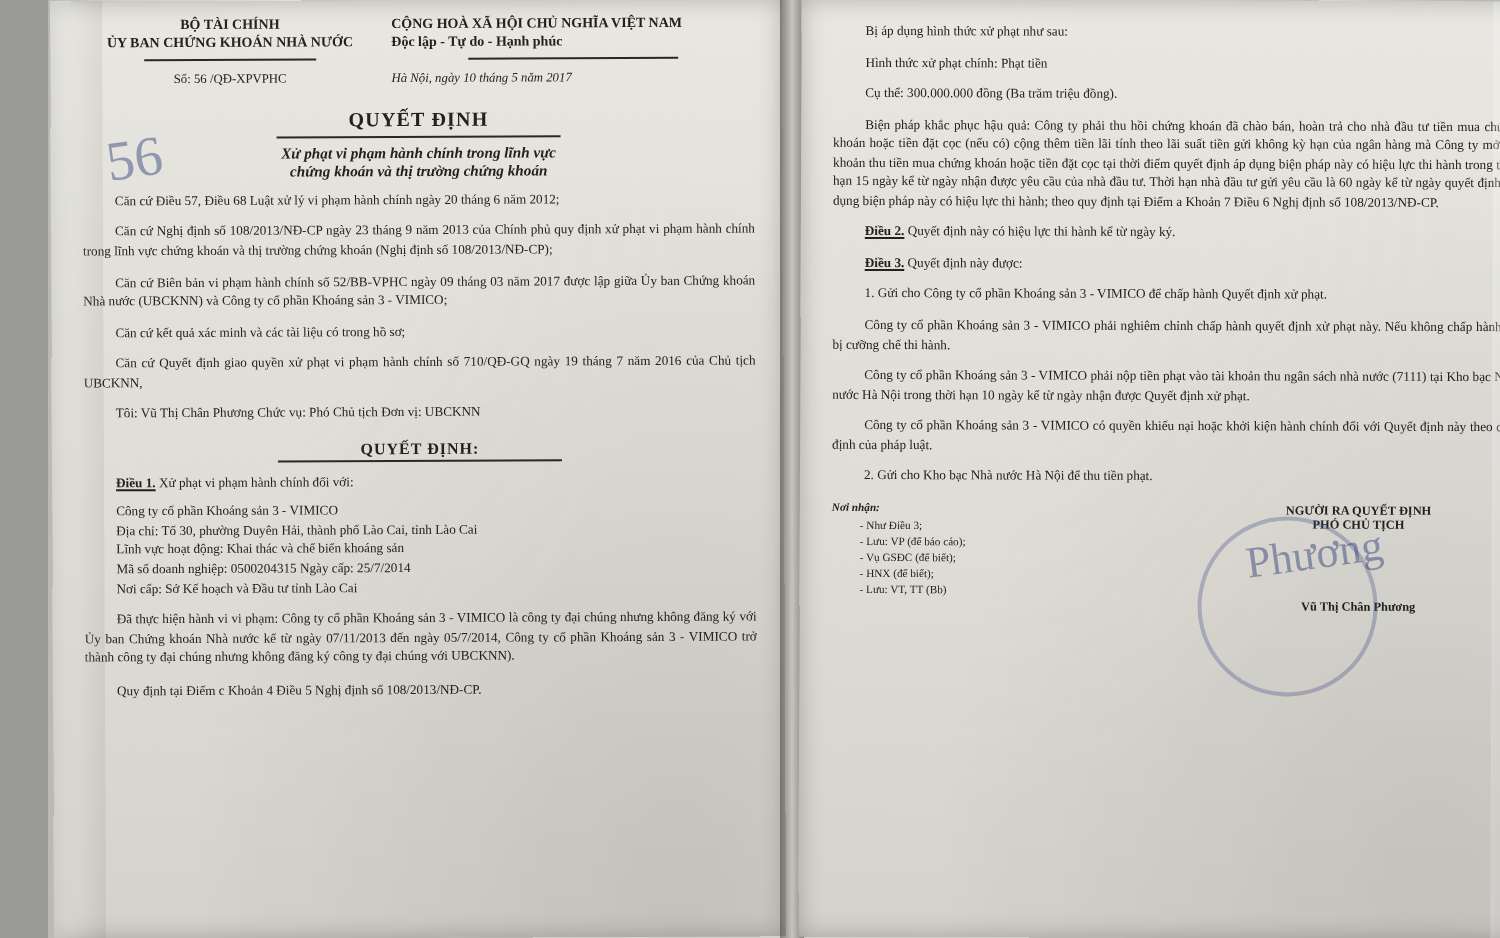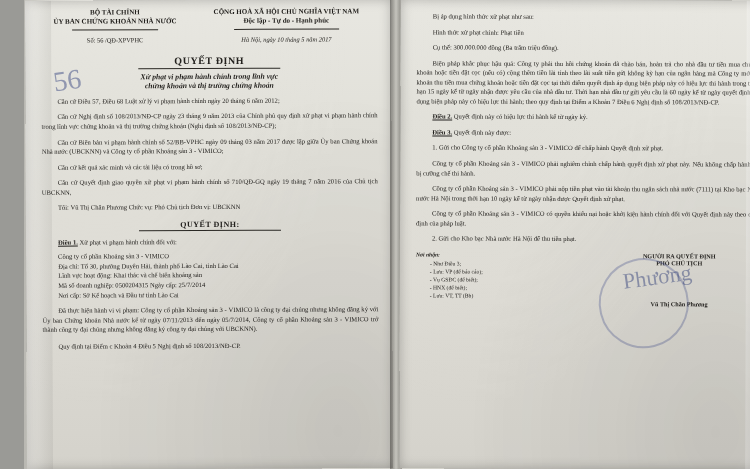--- a/index.html
+++ b/index.html
@@ -34,21 +34,21 @@
   .j{text-align:justify;}
   .b{font-weight:bold;}
   .u{text-decoration:underline;}
   .i{font-style:italic;}
   .sm{font-size:6.2px;}
   .xs{font-size:5.6px;}
   .t{font-size:6.6px;line-height:1.45;}
   .hd{font-size:7px;line-height:1.35;}
   .head{display:flex;justify-content:space-between;align-items:flex-start;}
   .head .lft{width:44%;text-align:center;}
-  .head .rgt{width:54%;text-align:center;}
+  .head .rgt{width:54%;}
   .rule{height:1px;background:#2a2824;margin:2px auto 0;}
   .rule.w2{width:58%;}
   .rule.w3{width:42%;}
   .docno{margin-top:6px;font-size:6.4px;}
   .title{margin-top:12px;text-align:center;}
   .title .t1{font-size:10px;font-weight:bold;letter-spacing:.6px;}
   .title .t2l{font-size:7.6px;font-weight:bold;font-style:italic;margin-top:3px;}
   .title .t3{font-size:7.6px;font-weight:bold;font-style:italic;}
   .para{margin-top:6px;text-indent:16px;}
   .blk{margin-top:5px;}

